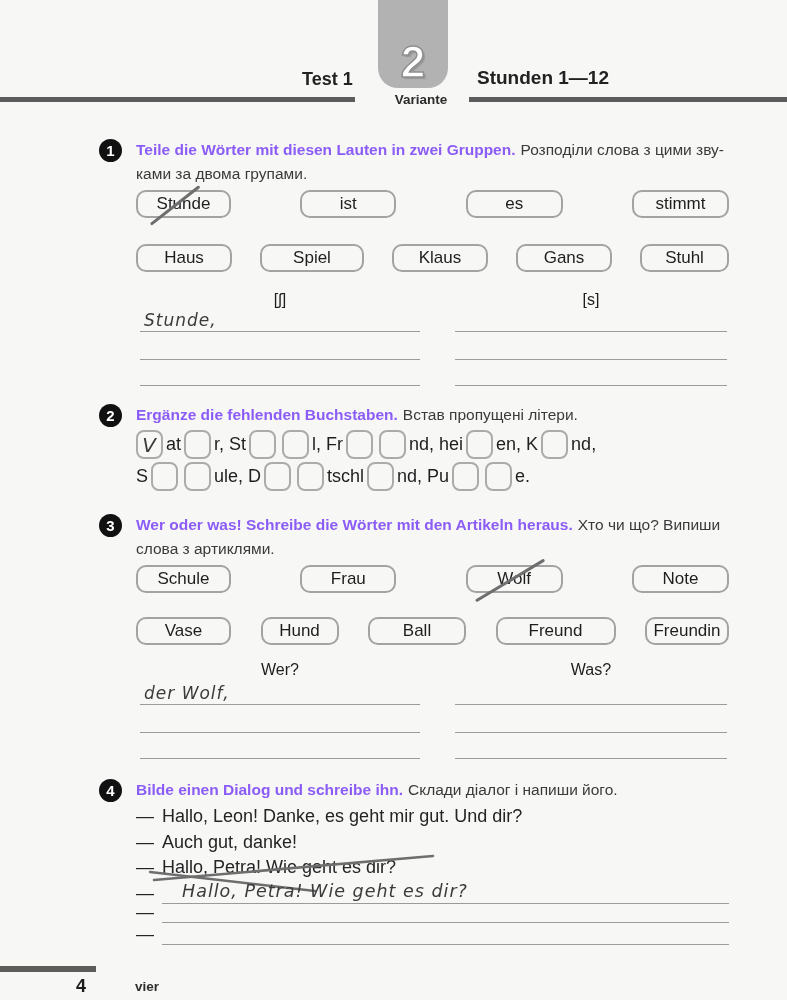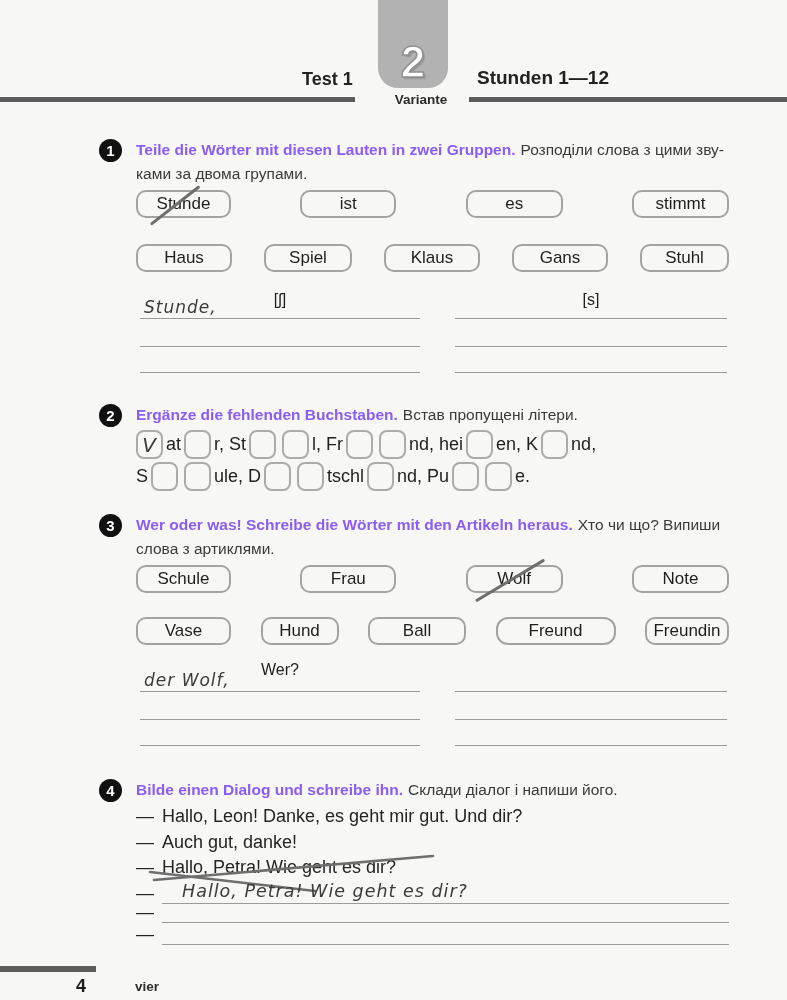--- a/index.html
+++ b/index.html
@@ -42,21 +42,21 @@
     display:flex; align-items:center; justify-content:center;
     font-size:17px; color:#1e1e1e; position:relative;
   }
   .strike { position:absolute; background:#6e6e6e; height:2.6px; border-radius:2px; }
   .strike-stunde { width:62px; left:6px; top:12px; transform:rotate(-38deg); }
   .strike-wolf   { width:80px; left:2px; top:12px; transform:rotate(-31deg); }
   
   .col-labels { position:absolute; left:140px; width:587px; display:flex; gap:35px; }
   .col-label  { width:280px; text-align:center; font-size:16px; color:#1e1e1e; }
   .col-label.r { width:272px; }
-  .wline-row { position:absolute; left:140px; width:587px; display:flex; gap:35px; height:28px;align-items:center; }
+  .wline-row { position:absolute; left:140px; width:587px; display:flex; gap:35px; height:28px; }
   .wline { width:280px; border-bottom:1.5px solid #9b9b9b; position:relative; }
   .wline.r { width:272px; }
   .hw { font-family:"DejaVu Sans", sans-serif; font-style:italic; color:#3b3b3b; letter-spacing:1px; }
   .hw-entry { position:absolute; left:4px; bottom:1px; font-size:17px; }
   
   .fill-row { position:absolute; left:136px; display:flex; align-items:center; font-size:18px; color:#1e1e1e; }
   .lbox {
     width:27px; height:29px; border:2px solid #ababab; border-radius:8px;
     margin:0 3px; flex:none; display:flex; align-items:center; justify-content:center;
   }
@@ -105,21 +105,21 @@
         <span>es</span>
       </div>
     <div class="word-box" style="width:97px;">
         <span>stimmt</span>
       </div>
   </div>
   <div class="word-row" style="top:244px;">
     <div class="word-box" style="width:96px;">
         <span>Haus</span>
       </div>
-    <div class="word-box" style="width:88px;">
+    <div class="word-box" style="width:104px;">
         <span>Spiel</span>
       </div>
     <div class="word-box" style="width:96px;">
         <span>Klaus</span>
       </div>
     <div class="word-box" style="width:96px;">
         <span>Gans</span>
       </div>
     <div class="word-box" style="width:89px;">
         <span>Stuhl</span>
@@ -204,29 +204,30 @@
   <div class="word-row" style="top:617px;">
     <div class="word-box" style="width:95px;">
         <span>Vase</span>
       </div>
     <div class="word-box" style="width:78px;">
         <span>Hund</span>
       </div>
     <div class="word-box" style="width:98px;">
         <span>Ball</span>
       </div>
-    <div class="word-box" style="width:120px;border-radius:12px;">
+    <div class="word-box" style="width:120px;">
         <span>Freund</span>
       </div>
     <div class="word-box" style="width:84px;">
         <span>Freundin</span>
       </div>
   </div>
   <div class="col-labels" style="top:661px;">
     <div class="col-label">Wer?</div>
+    <div class="col-label r">Was?</div>
   </div>
   <div class="wline-row" style="top:677px;">
     <div class="wline">
       <span class="hw hw-entry">der Wolf,</span>
     </div>
     <div class="wline r"></div>
   </div>
   <div class="wline-row" style="top:705px;">
     <div class="wline"></div>
     <div class="wline r"></div>

